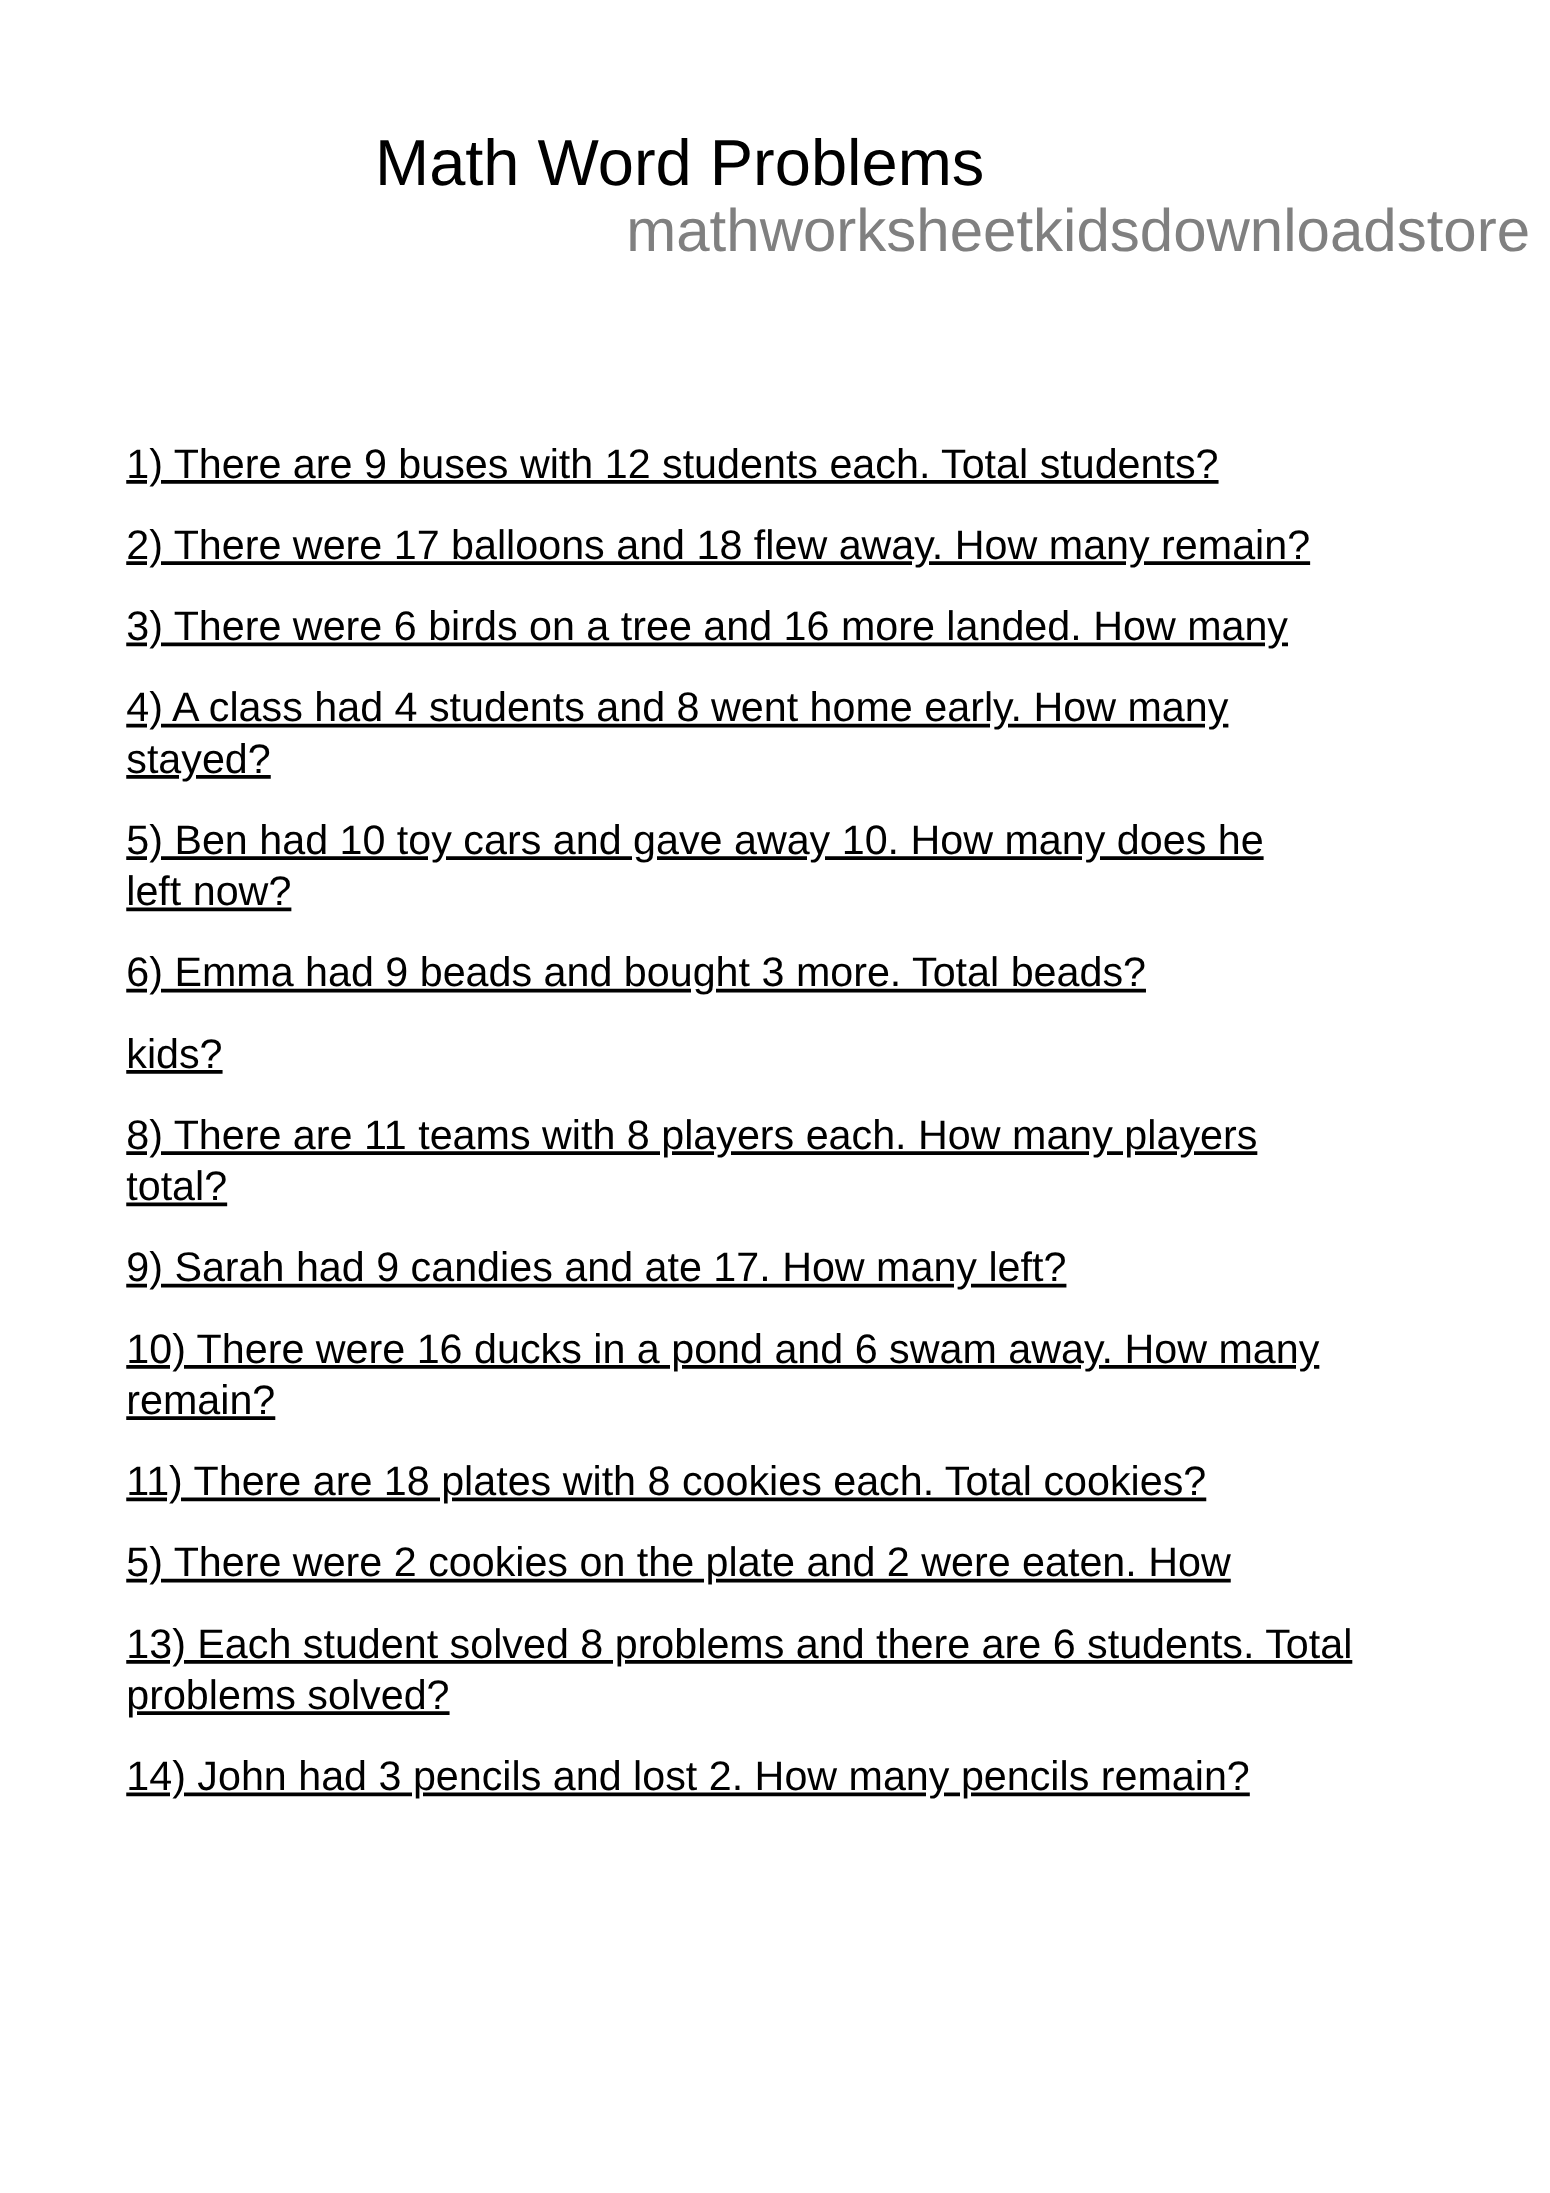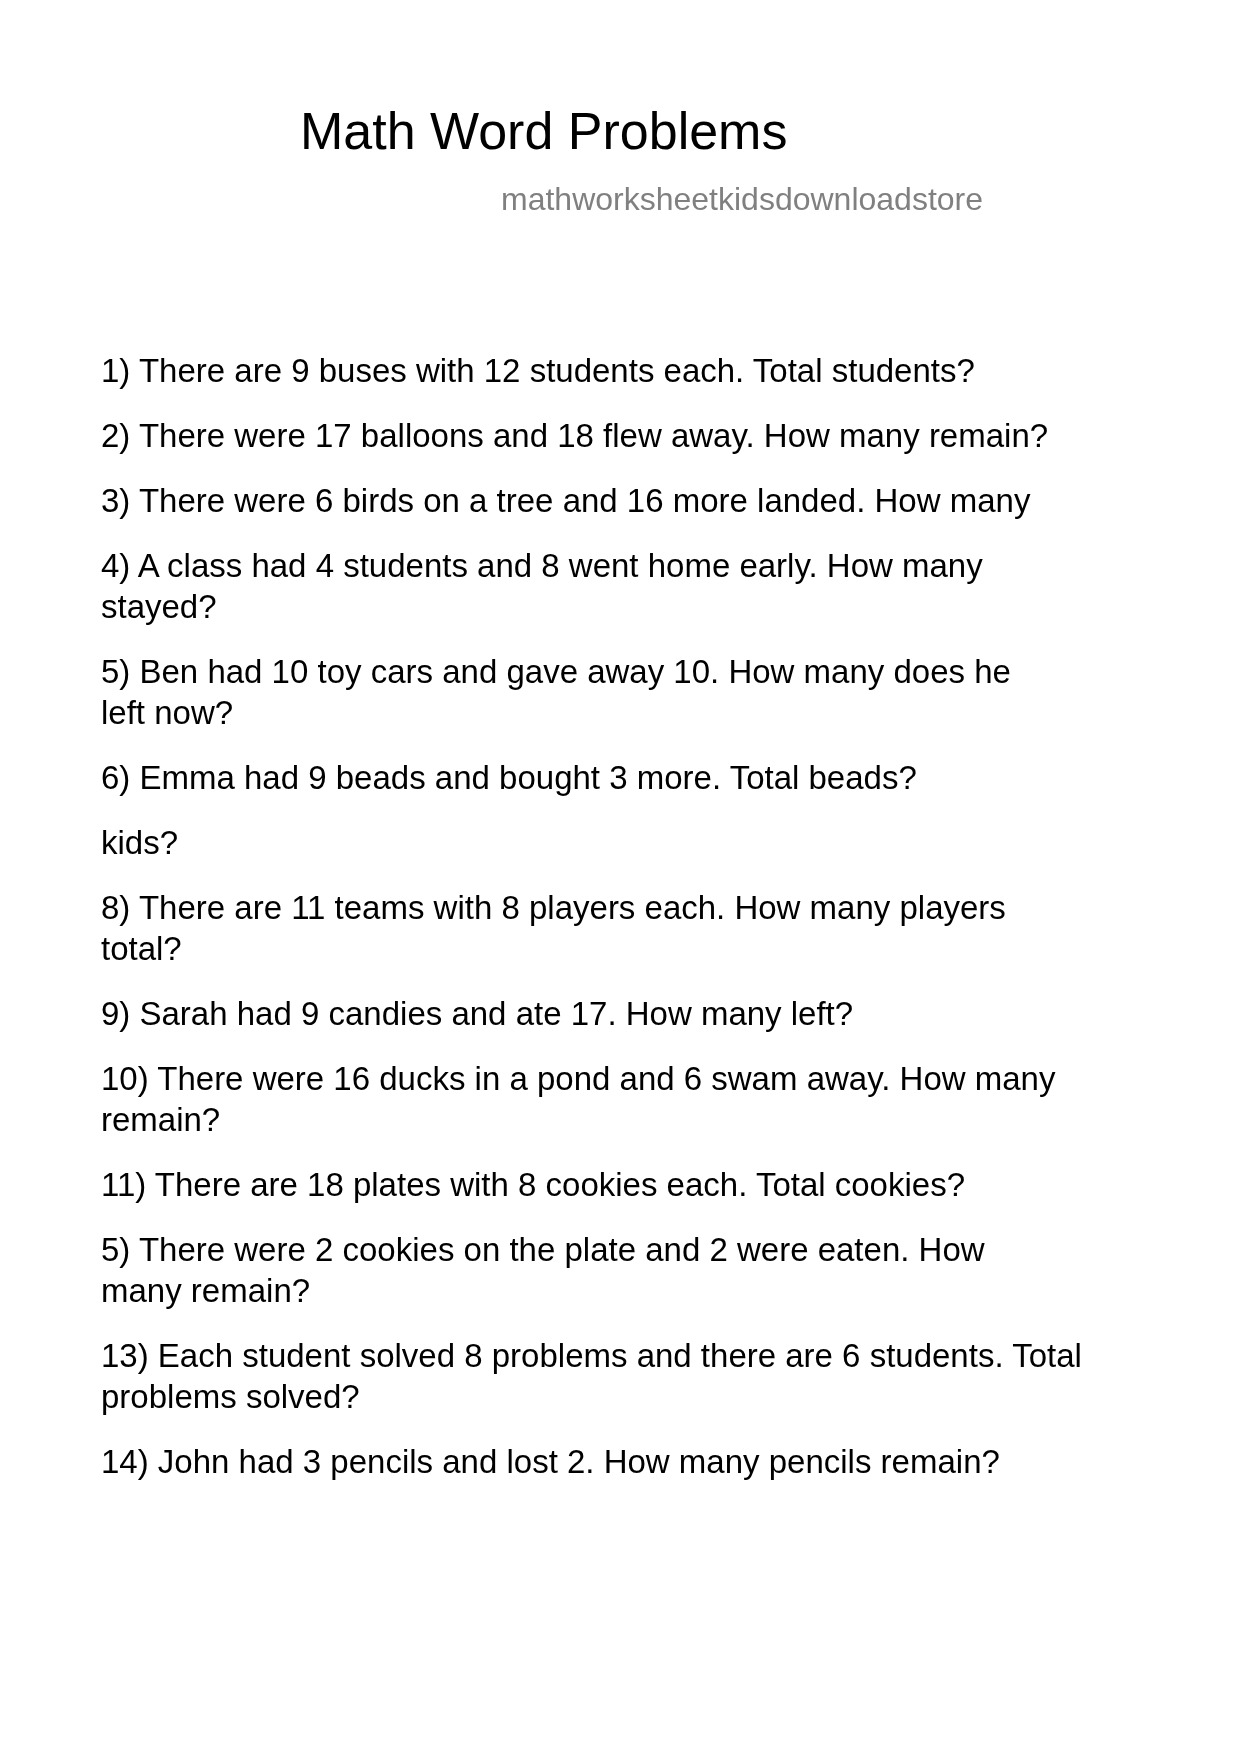--- a/index.html
+++ b/index.html
@@ -21,34 +21,35 @@
       top: 96px;
       font-size: 52px;
       line-height: 70px;
       margin: 0;
       font-weight: normal;
       white-space: nowrap;
     }
     .subtitle {
       position: absolute;
       left: 501px;
-      top: 177px;
-      font-size: 32px;
+      top: 164px;
+      font-size: 48px;
       line-height: 44px;
       color: #808080;
       white-space: nowrap;
     }
     .problems {
       position: absolute;
       left: 101px;
       top: 350px;
       width: 1060px;
       margin: 0;
       padding: 0;
       list-style: none;
+      text-decoration: underline;
     }
     .problem {
       font-size: 33px;
       line-height: 41px;
       margin: 0 0 24px 0;
       white-space: nowrap;
     }
     .problem .line {
       display: block;
     }
@@ -92,21 +93,20 @@
   </li>
   <li class="problem">
     <span class="line">10) There were 16 ducks in a pond and 6 swam away. How many</span>
     <span class="line">remain?</span>
   </li>
   <li class="problem">
     <span class="line">11) There are 18 plates with 8 cookies each. Total cookies?</span>
   </li>
   <li class="problem">
     <span class="line">5) There were 2 cookies on the plate and 2 were eaten. How</span>
-    <span class="line">many remain?</span>
   </li>
   <li class="problem">
     <span class="line">13) Each student solved 8 problems and there are 6 students. Total</span>
     <span class="line">problems solved?</span>
   </li>
   <li class="problem">
     <span class="line">14) John had 3 pencils and lost 2. How many pencils remain?</span>
   </li>
 </ol>
 

